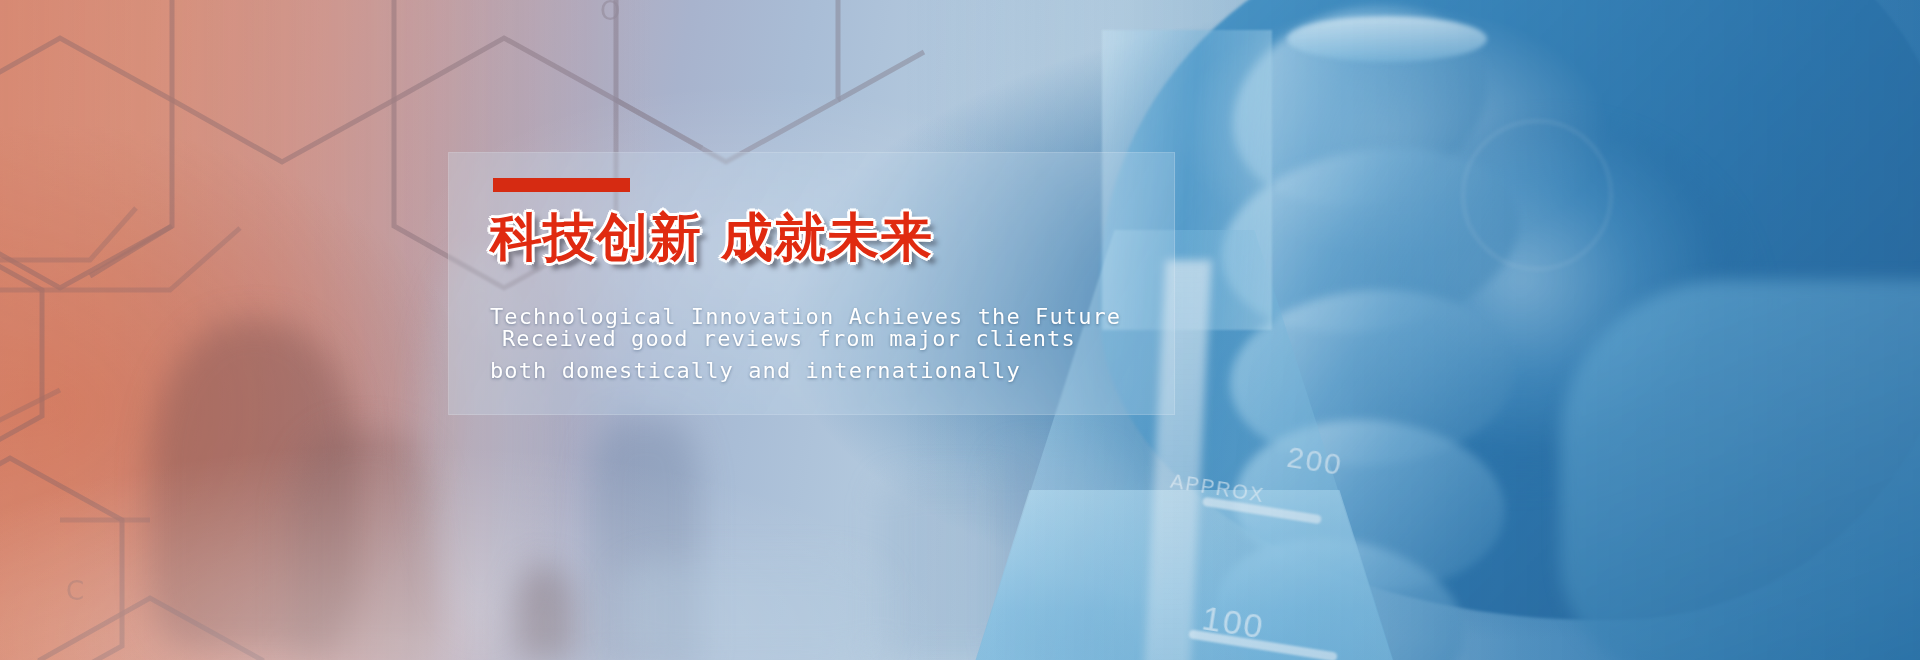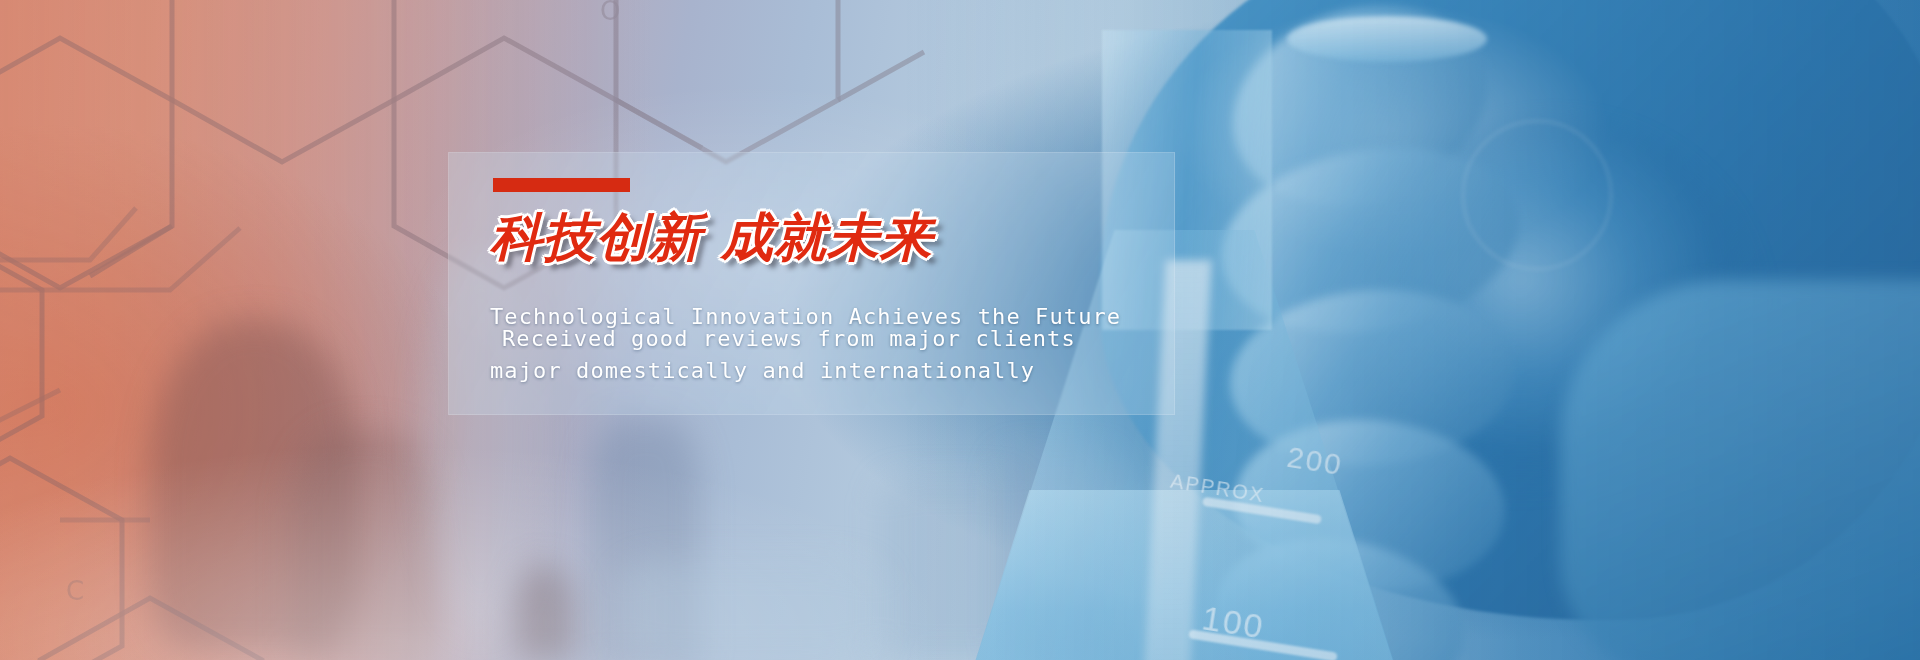--- a/index.html
+++ b/index.html
@@ -186,21 +186,20 @@
     position:absolute; left:490px; top:210px;
     font-family:"DejaVu Sans", sans-serif;
     font-size:52px; font-weight:bold; line-height:1.05;
     color:#e02a10; white-space:nowrap; letter-spacing:1px;
     text-shadow:
       -2px -2px 0 #fff,  2px -2px 0 #fff,
       -2px  2px 0 #fff,  2px  2px 0 #fff,
       -3px  0   0 #fff,  3px  0   0 #fff,
        0   -3px 0 #fff,  0    3px 0 #fff,
        6px  6px 5px rgba(40,40,50,.55);
-    font-style: italic;
   }
 
   .subline{
     position:absolute; left:490px;
     font-family:"DejaVu Sans Mono", monospace;
     font-size:22px; color:#ffffff; letter-spacing:1.1px;
     white-space:nowrap;
     text-shadow:0 1px 3px rgba(30,60,90,.45);
   }
   .sub1{ top:304px; }
@@ -285,15 +284,15 @@
   </div>
 
   <div class="panel"></div>
 
   <div class="accent-bar"></div>
 
   <div class="headline">科技创新  成就未来</div>
 
   <div class="subline sub1">Technological Innovation Achieves the Future</div>
   <div class="subline sub2">Received good reviews from major clients</div>
-  <div class="subline sub3">major domestically and internationally</div>
+  <div class="subline sub3">both domestically and internationally</div>
 
 </div>
 
 </body></html>

